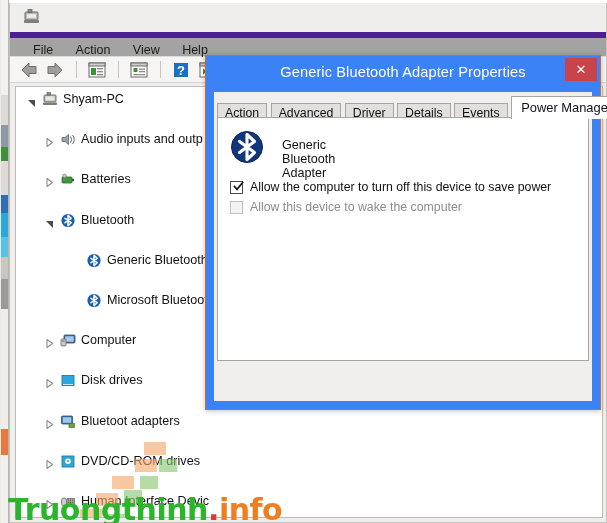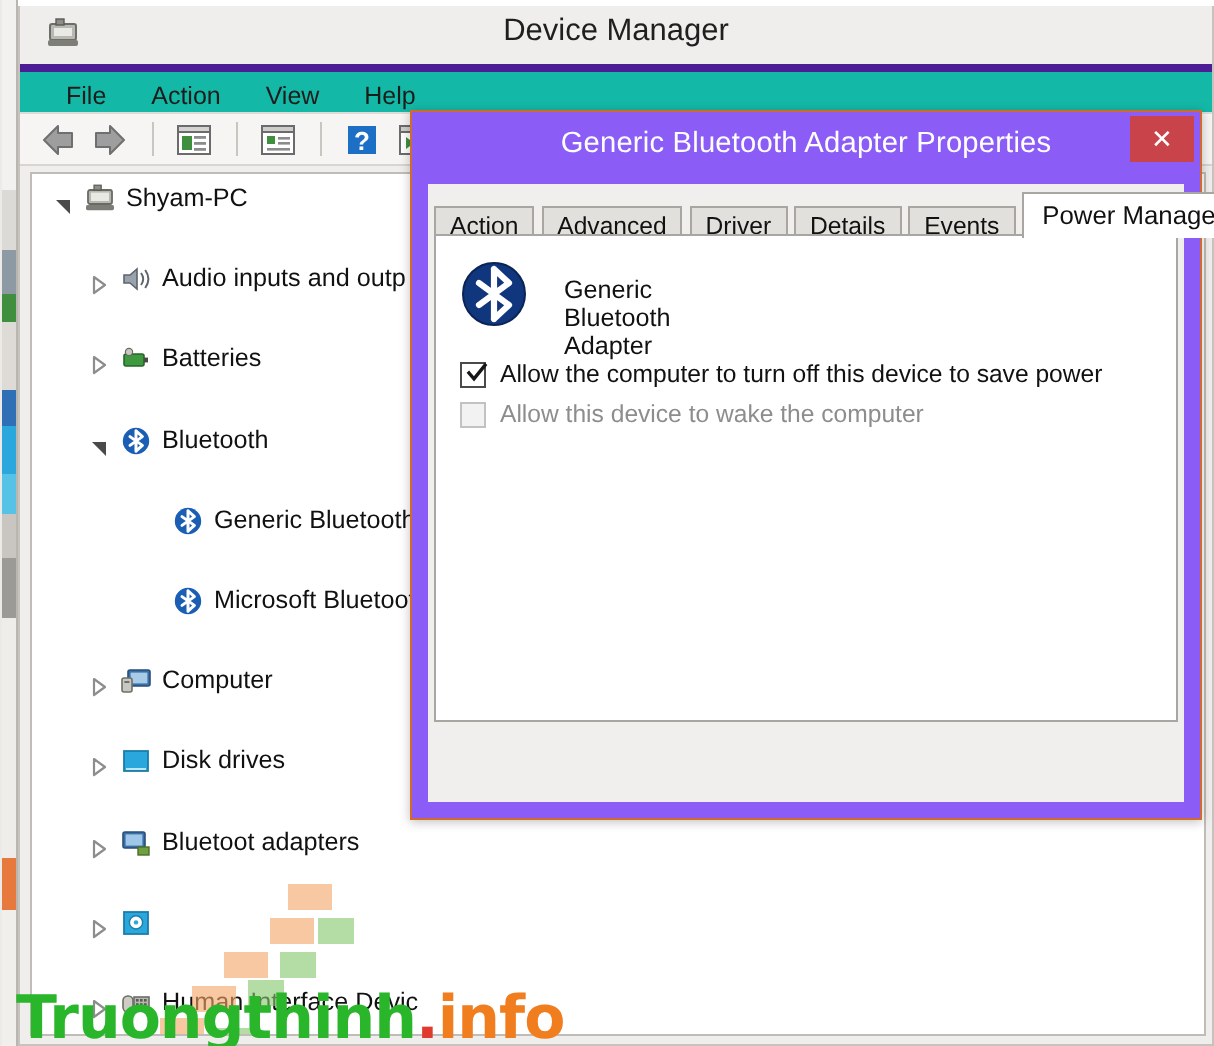--- a/index.html
+++ b/index.html
@@ -57,23 +57,23 @@
   #dm-app-icon {
     position: absolute;
     left: 13px; top: 6px;
     width: 18px; height: 16px;
   }
 
   
   #dm-menubar {
     position: relative;
     height: 25px;
-    background: #14b8a6;
+    background: #a3a3a3;
     border-bottom: 1px solid #dedbd7;
-    border-top: 4px solid #4c1d95;
+    border-top: 6px solid #4c1d95;
     padding-left: 14px;
     box-sizing: border-box;
   }
   #dm-menubar .menu-item {
     display: inline-block;
     font-size: 12.5px;
     color: #1c1c1c;
     padding: 4px 9px 4px 9px;
     line-height: 16px;
     cursor: default;
@@ -138,21 +138,21 @@
     position: absolute;
     top: 0;
     font-size: 12.6px;
   }
 
   
   #properties-dialog {
     position: absolute;
     left: 205px; top: 55px;
     width: 396px; height: 355px;
-    background: #8b5cf6;
+    background: #3b82f6;
     border: 1px solid #d06a2f;
     box-sizing: border-box;
     box-shadow: 0 1px 5px rgba(0,0,0,0.25);
   }
   #pd-titlebar {
     position: relative;
     height: 36px;
   }
   #pd-title-text {
     position: absolute;
@@ -347,21 +347,20 @@
 
   <div id="dm-titlebar">
     <div id="dm-app-icon">
       <svg width="18" height="16" viewBox="0 0 18 16">
         <rect x="2" y="3" width="13" height="8" rx="1" fill="#b9b9b4" stroke="#6e6e68" stroke-width="1"></rect>
         <rect x="4" y="5" width="9" height="4" fill="#e9e9e5"></rect>
         <rect x="5" y="0.5" width="4" height="3" fill="#8d8d88" stroke="#5a5a55" stroke-width=".7"></rect>
         <rect x="1" y="11" width="15" height="3" rx="1" fill="#7e7e78"></rect>
       </svg>
     </div>
-    <div class="dm-title-text">Device Manager</div>
   </div>
 
   <div id="dm-menubar">
     <span class="menu-item">File</span>
     <span class="menu-item">Action</span>
     <span class="menu-item">View</span>
     <span class="menu-item">Help</span>
   </div>
 
   <div id="dm-toolbar">
@@ -563,20 +562,21 @@
             <path d="M3 1.5 L8.5 5.5 L3 9.5 Z" fill="none" stroke="#8d8d8d" stroke-width="1.1" stroke-linejoin="round"></path>
           </svg>
       </span>
       <span class="tree-icon" style="left:44px;">
         <svg width="16" height="15" viewBox="0 0 16 15">
           <rect x="2" y="2" width="12" height="11" fill="#2aa7dd" stroke="#1b7fa8" stroke-width=".9"></rect>
           <circle cx="8" cy="7.2" r="3.3" fill="#ffffff" stroke="#1b7fa8" stroke-width=".7"></circle>
           <circle cx="8" cy="7.2" r="1.1" fill="#2aa7dd"></circle>
         </svg>
       </span>
+      <span class="tree-label" style="left:65px;">DVD/CD-ROM drives</span>
     </div>
 
     <div class="tree-row" style="top:202px;">
       <span class="tree-expander" style="left:28px;">
         <svg width="11" height="11" viewBox="0 0 11 11">
             <path d="M3 1.5 L8.5 5.5 L3 9.5 Z" fill="none" stroke="#8d8d8d" stroke-width="1.1" stroke-linejoin="round"></path>
           </svg>
       </span>
       <span class="tree-icon" style="left:44px;">
         <svg width="16" height="15" viewBox="0 0 16 15">

